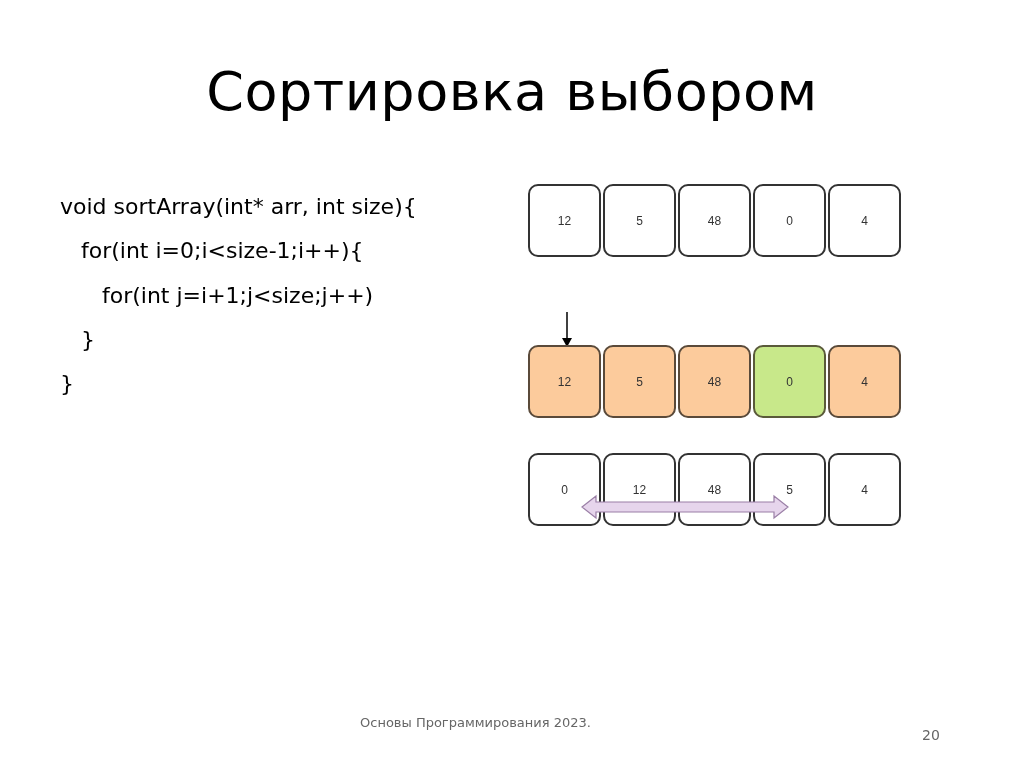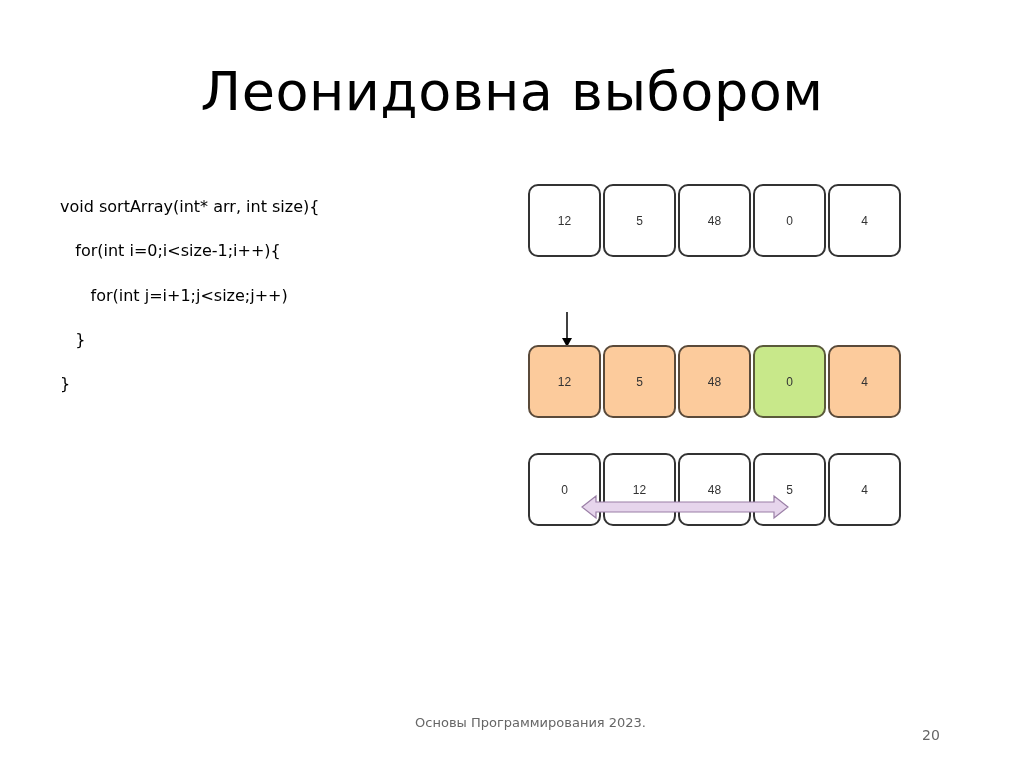--- a/index.html
+++ b/index.html
@@ -1,35 +1,35 @@
 <!DOCTYPE html>
 <html><head>
 <meta charset="utf-8">
 <style>
   html, body { margin:0; padding:0; background:#ffffff; }
   body { width:1024px; height:767px; position:relative; overflow:hidden; font-family:"Liberation Sans", sans-serif; color:#000; }
   .title { position:absolute; left:0; top:60px; width:1024px; text-align:center; font-size:54px; font-family:"DejaVu Sans", sans-serif; font-weight:normal; letter-spacing:0.5px; }
-  .code { position:absolute; left:60px; top:185px; font-family:"DejaVu Sans", sans-serif; font-size:16px; line-height:44.3px; }
+  .code { position:absolute; left:60px; top:185px; font-family:"DejaVu Sans", sans-serif; font-size:22px; line-height:44.3px; }
   .code .line { white-space:pre; height:44.3px; }
   .row { position:absolute; left:528px; display:flex; }
   .cell { width:73px; height:73px; border:2px solid #333; border-radius:10px; box-sizing:border-box; margin-right:2px; display:flex; align-items:center; justify-content:center; font-size:12px; color:#333; background:#fff; }
   .cell.orange { background:#fccb9c; border-color:#5a4a3a; }
   .cell.green { background:#c8e88a; border-color:#5a5a3a; }
   .row1 { top:184px; }
   .row2 { top:345px; }
   .row3 { top:453px; }
   .arrow-down { position:absolute; left:560px; top:312px; width:14px; height:36px; }
   .swap-arrow { position:absolute; left:580px; top:494px; width:210px; height:26px; }
-  .footer { position:absolute; left:346px; top:713px; width:300px; text-align:right; font-size:13px; color:#666; line-height:20px; font-family:"DejaVu Sans", sans-serif; }
+  .footer { position:absolute; left:360px; top:713px; width:300px; text-align:left; font-size:13px; color:#666; line-height:20px; font-family:"DejaVu Sans", sans-serif; }
   .page { position:absolute; left:922px; top:727px; font-size:14px; color:#666; font-family:"DejaVu Sans", sans-serif; }
 </style>
 </head>
 <body>
 
-<div class="title">Леонидовна выбором</div>
+<div class="title">Сортировка выбором</div>
 
 <div class="code">
   <div class="line">void sortArray(int* arr, int size){</div>
   <div class="line">   for(int i=0;i&lt;size-1;i++){</div>
   <div class="line">      for(int j=i+1;j&lt;size;j++)</div>
   <div class="line">   }</div>
   <div class="line">}</div>
 </div>
 
 <div class="row row1">

